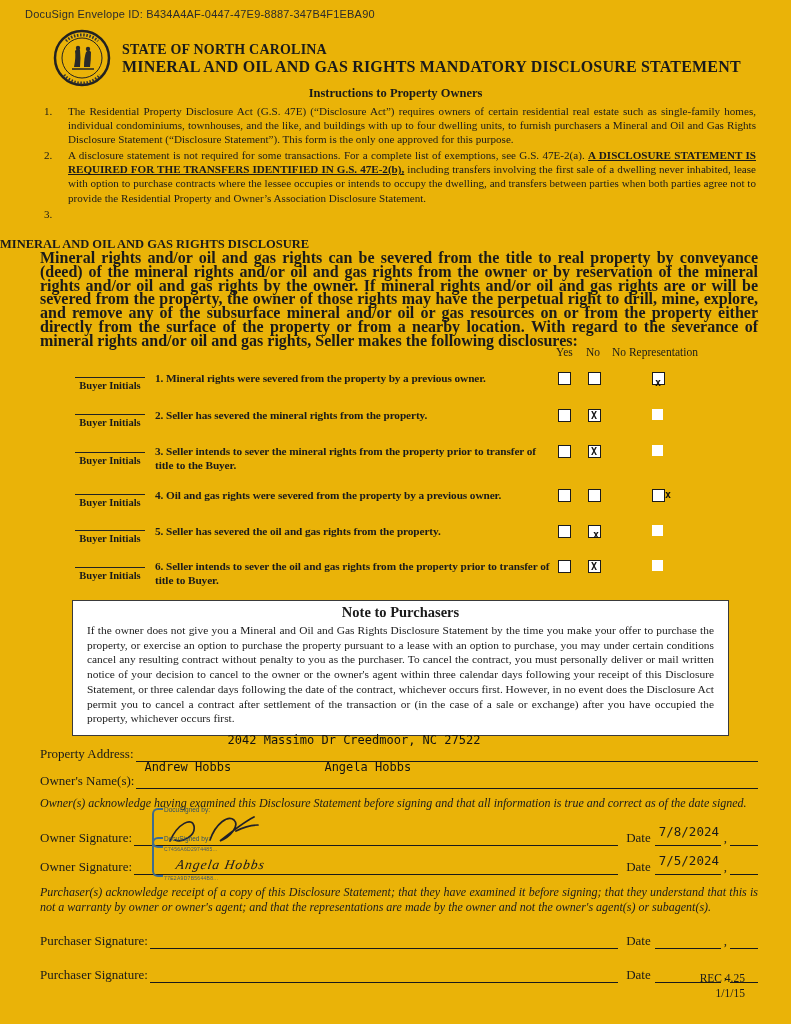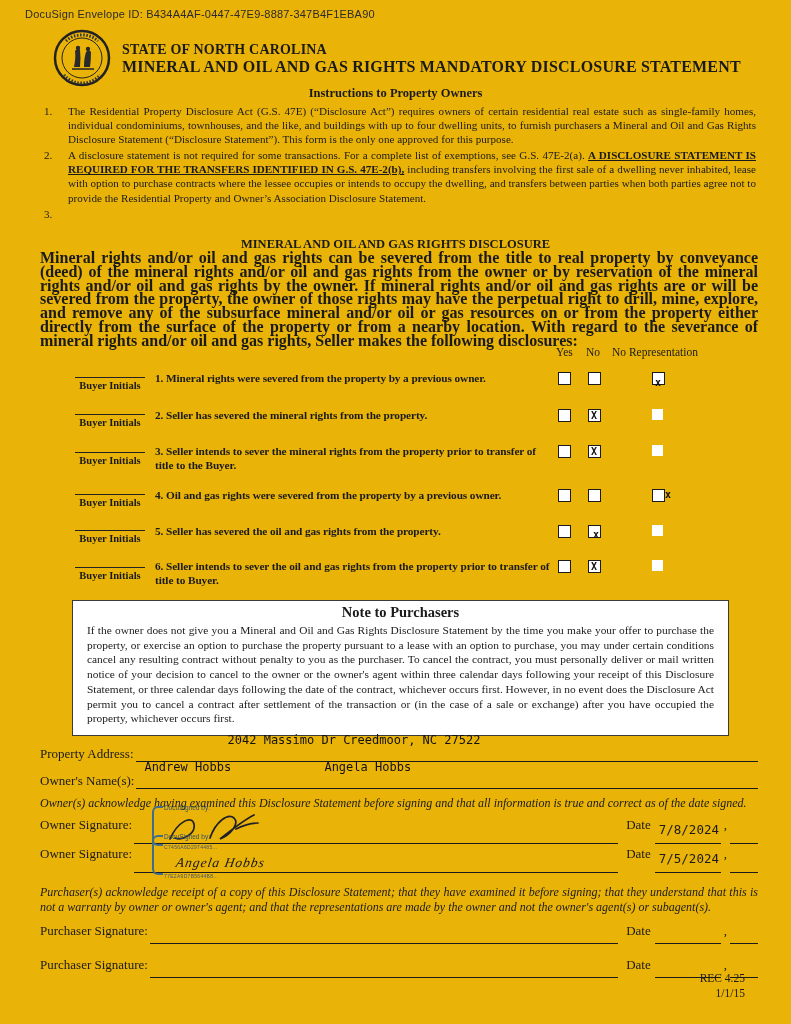--- a/index.html
+++ b/index.html
@@ -25,21 +25,21 @@
     font-weight:bold; font-size:12.5px;
   }
   
   .instructions { position:absolute; left:40px; top:104px; width:716px;
     font-size:11.1px; line-height:14.1px; }
   .ins-item { position:relative; padding-left:28px; text-align:justify; margin-bottom:2px; }
   .ins-num { position:absolute; left:4px; }
   .bu { font-weight:bold; text-decoration:underline; }
   
   .disc-head {
-    position:absolute; left:0; top:237px; width:100%; text-align:center;
+    position:absolute; left:0; top:237px; width:100%; 
     font-weight:bold; font-size:12.5px;
   }
   .disc-intro {
     position:absolute; left:40px; top:251px; width:718px;
     font-weight:bold; font-size:16px; line-height:13.8px; text-align:justify;
   }
   
   .tbl { position:absolute; left:0; top:344px; width:791px; height:256px; }
   .colhdr { position:absolute; top:2px; font-weight:normal; font-size:11.5px; }
   .col-yes { left:556px; } .col-no { left:586px; } .col-norep { left:612px; }
@@ -67,21 +67,21 @@
   
   .fields { position:absolute; left:40px; top:741px; width:718px; }
   .frow { display:flex; align-items:flex-end; }
   .flabel { font-size:13px; white-space:nowrap; padding-right:2px; }
   .fill { flex:1; border-bottom:1.2px solid #1a1a1a; position:relative; height:20px; }
   .typed { position:absolute; bottom:14px;
     font-family:"DejaVu Sans Mono","Liberation Mono",monospace; font-size:12px; color:#111; }
   .t-addr { left:92px; }
   .t-own1 { left:8px; } .t-own2 { left:188px; }
   .ack { font-style:italic; font-size:12px; line-height:15px; margin-top:7px; text-align:justify; }
-  .sigrow { display:flex; height:29px; }
+  .sigrow { display:flex; align-items:flex-end; height:29px; }
   .sigline { flex:1; border-bottom:1.2px solid #1a1a1a; position:relative; height:26px; }
   .datelabel { font-size:13px; padding:0 4px 0 8px; }
   .dateline { width:66px; border-bottom:1.2px solid #1a1a1a; position:relative; height:26px; }
   .typed-date { position:absolute; left:4px; bottom:6px;
     font-family:"DejaVu Sans Mono","Liberation Mono",monospace; font-size:12.5px; }
   .comma { font-size:13px; padding:0 3px; }
   .yearline { width:28px; border-bottom:1.2px solid #1a1a1a; height:26px; }
   
   .ds-bracket { position:absolute; left:18px; top:-11px; width:9px; height:36px;
     border-left:2.2px solid #3f6d8e; border-top:2.2px solid #3f6d8e;

